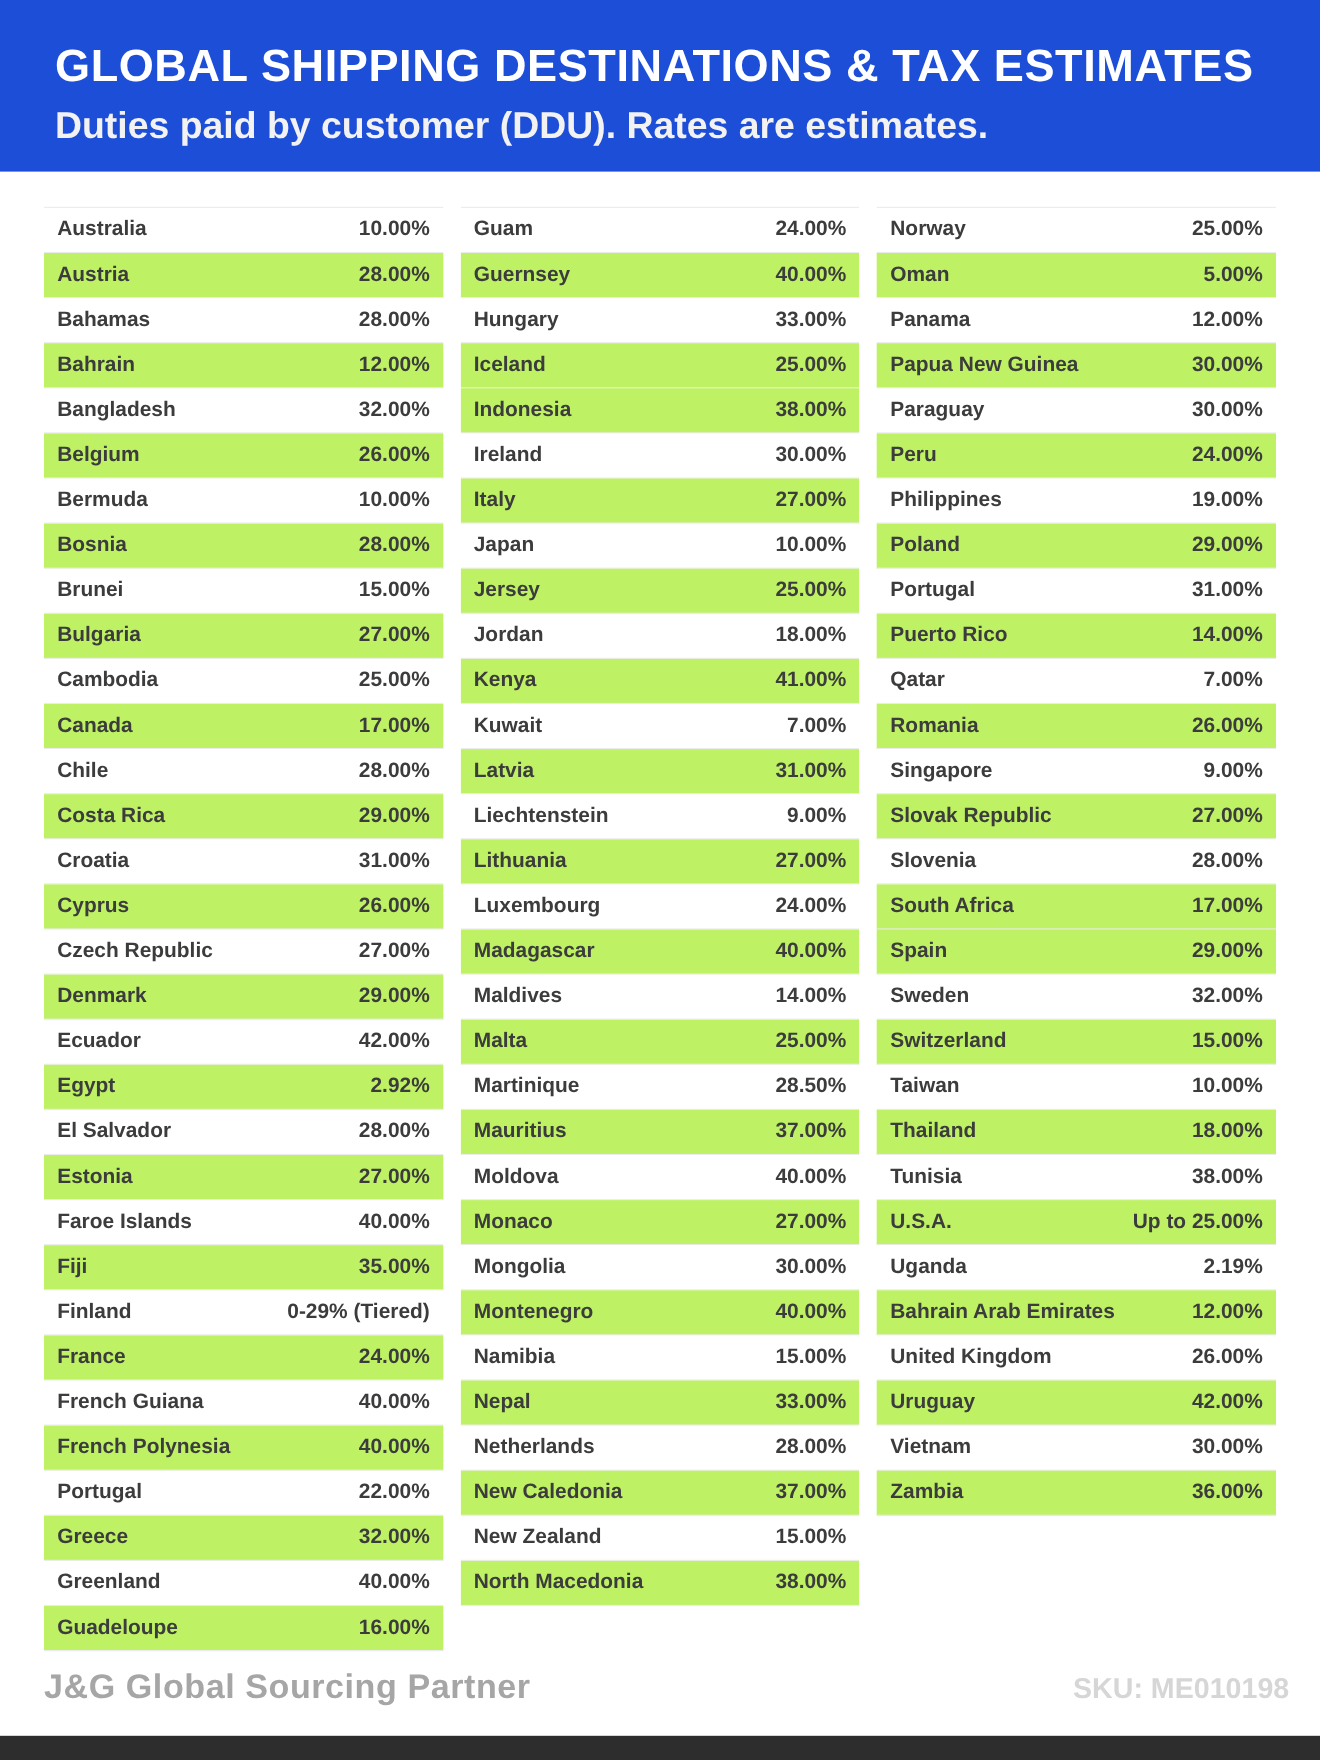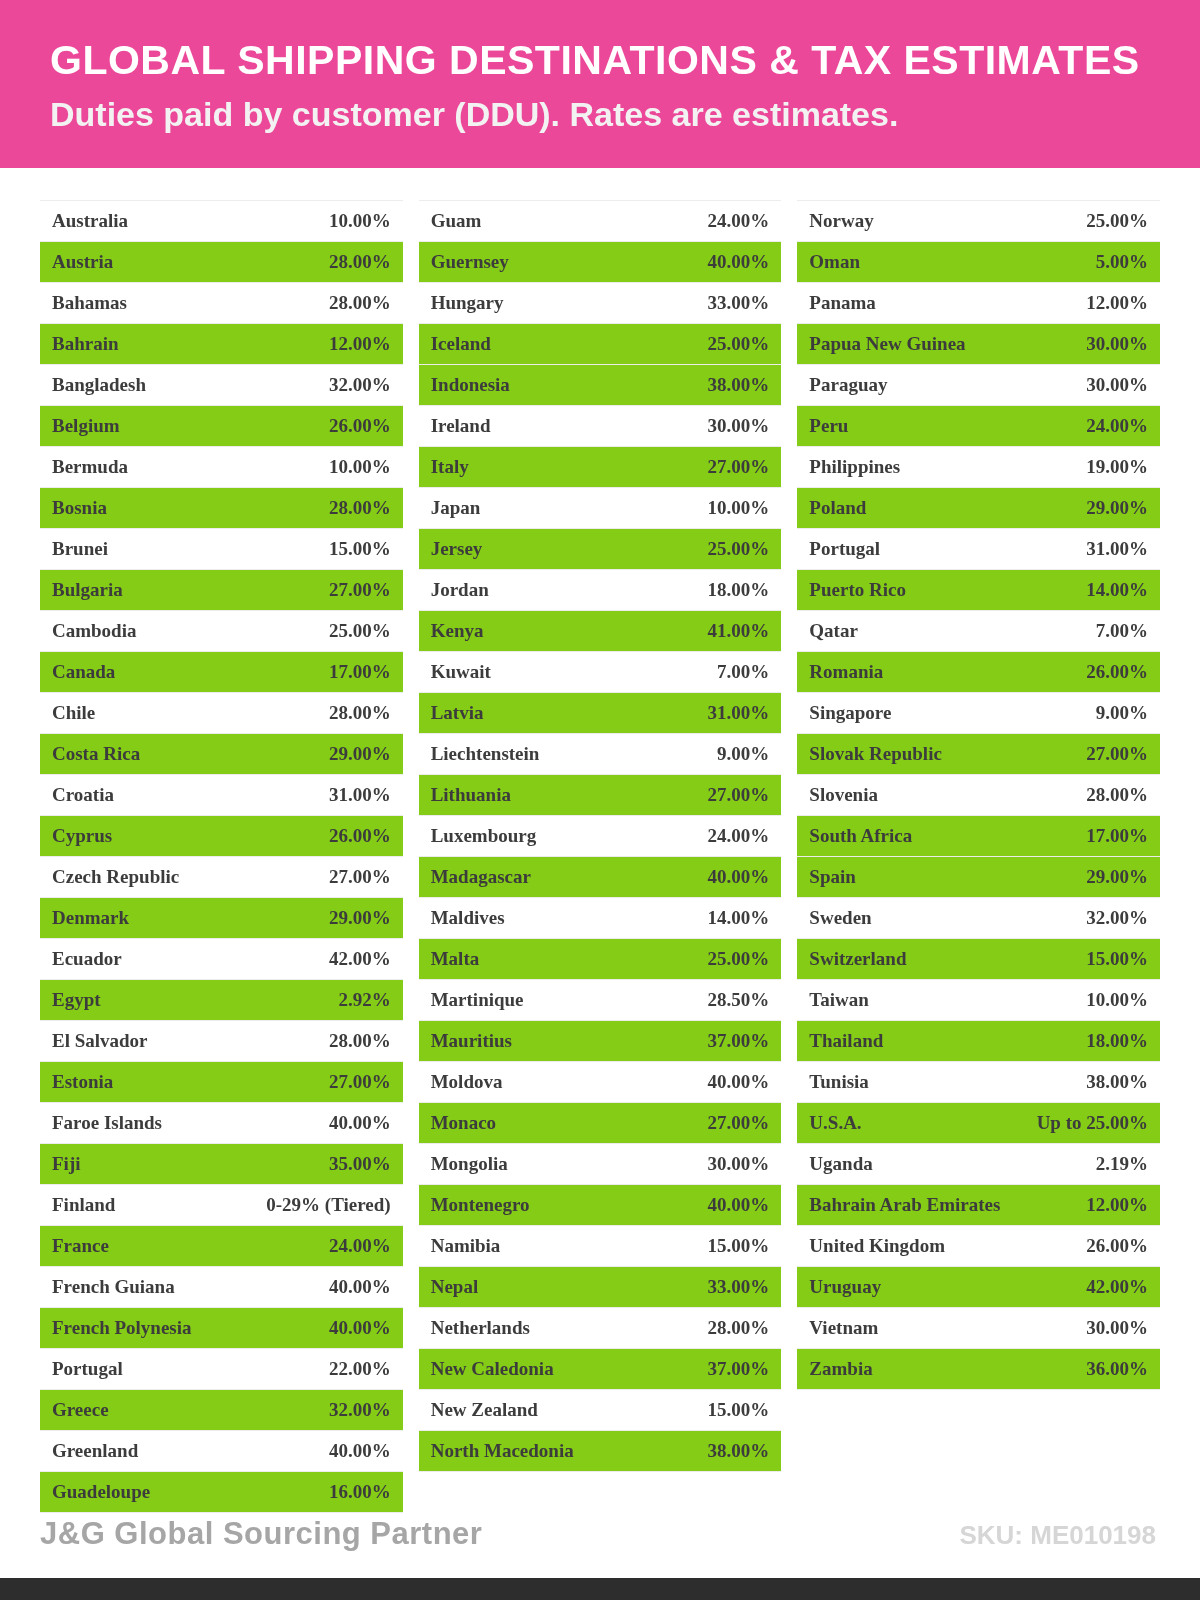--- a/index.html
+++ b/index.html
@@ -10,77 +10,76 @@
     margin: 0 auto;
   }
   .page {
     position: relative;
     width: 1200px;
     height: 1600px;
     background: #ffffff;
     overflow: hidden;
   }
   .header {
-    background: #ec4899;
+    background: #1d4ed8;
     color: #ffffff;
-    padding: 38px 50px 34px 50px;
+    padding: 38px 50px 22px 50px;
   }
   .header .title {
     font-size: 41px;
     font-weight: 800;
     letter-spacing: 0.5px;
     line-height: 1.1;
   }
   .header .subtitle {
     margin-top: 12px;
     font-size: 34px;
     font-weight: 700;
     color: #f2f2f2;
   }
   .columns {
     display: flex;
     gap: 16px;
     padding: 0 40px;
     margin-top: 32px;
     align-items: flex-start;
-    font-family: Liberation Serif, serif;
   }
   .col {
     flex: 1 1 0;
     min-width: 0;
   }
   .row {
     display: flex;
     justify-content: space-between;
     align-items: center;
     padding: 9px 12px;
     background: #ffffff;
     border-bottom: 1px solid #ececec;
     min-height: 39px;
   }
   .col .row:first-child { border-top: 1px solid #ececec; }
-  .row.alt { background: #84cc16; }
+  .row.alt { background: #bef264; }
   .row .country {
     font-size: 19px;
     font-weight: 700;
     color: #3c3c3c;
     white-space: nowrap;
     padding-right: 8px;
   }
   .row .rate {
     font-size: 19px;
     font-weight: 700;
     color: #3c3c3c;
     white-space: nowrap;
     text-align: right;
   }
   .footer {
     position: absolute;
     left: 40px;
-    right: 44px;
+    right: 28px;
     bottom: 48px;
     display: flex;
     justify-content: space-between;
     align-items: baseline;
   }
   .footer .brand {
     font-size: 31px;
     font-weight: 800;
     color: #a6a6a6;
     letter-spacing: 0.5px;

